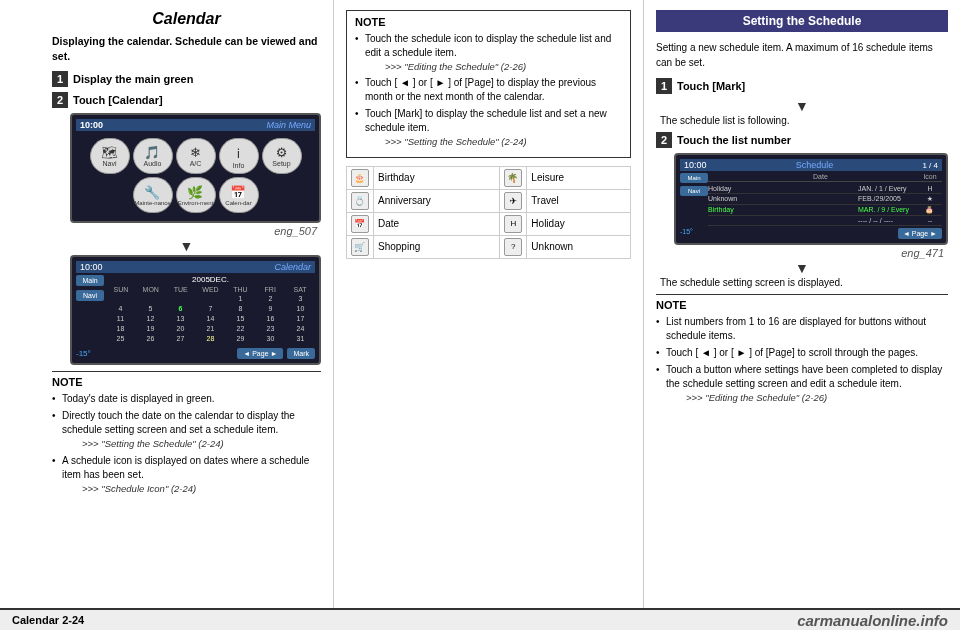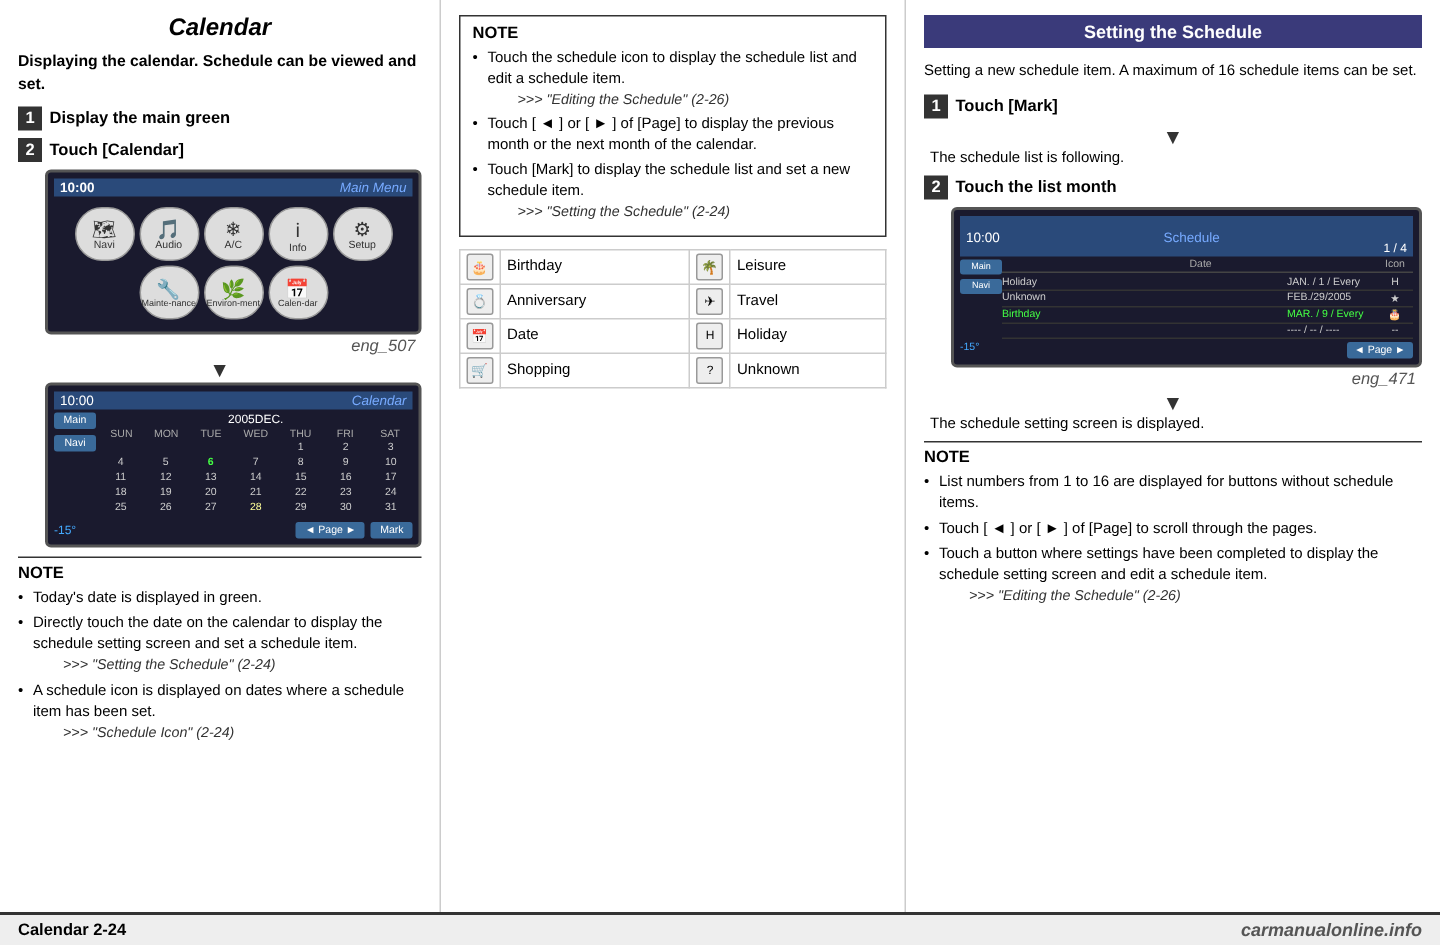--- a/index.html
+++ b/index.html
@@ -17,20 +17,21 @@
       display: flex;
       flex: 1;
       overflow: hidden;
     }
     
     .col-left {
       width: 294px;
       padding: 10px 12px 8px 12px;
       border-right: 1px solid #ccc;
       flex-shrink: 0;
+      margin-left: 40px;
     }
     
     .col-mid {
       width: 310px;
       padding: 10px 12px 8px 12px;
       border-right: 1px solid #ccc;
       flex-shrink: 0;
     }
     
     .col-right {
@@ -304,21 +305,21 @@
       background: #2a4a7a;
       color: #fff;
       font-size: 9px;
       padding: 1px 4px;
       display: flex;
       align-items: center;
       justify-content: space-between;
       margin-bottom: 2px;
     }
     .sched-title { color: #7af; }
-    .sched-count { color: #fff; font-size: 8px; margin-top: 16px; }
+    .sched-count { color: #fff; font-size: 8px; }
     .sched-cols {
       display: flex;
       font-size: 8px;
     }
     .sched-col-nav {
       width: 28px;
       display: flex;
       flex-direction: column;
       gap: 3px;
     }
@@ -374,21 +375,21 @@
       background: #eee;
       border-top: 2px solid #333;
       display: flex;
       align-items: center;
       padding: 0 12px;
       font-weight: bold;
       font-size: 11px;
       justify-content: space-between;
     }
     .footer-right {
-      font-size: 12px;
+      font-size: 15px;
       color: #555;
       font-style: italic;
     }
   </style>
 </head>
 <body>
 
 <div class="main-content">
 
   <div class="col-left">
@@ -586,21 +587,21 @@
 
     <div class="step-header">
       <span class="step-num">1</span>
       <span class="step-label">Touch [Mark]</span>
     </div>
     <div class="arrow-down">▼</div>
     <p style="font-size:10px; margin-bottom:6px; margin-left:4px;">The schedule list is following.</p>
 
     <div class="step-header">
       <span class="step-num">2</span>
-      <span class="step-label">Touch the list month</span>
+      <span class="step-label">Touch the list number</span>
     </div>
 
     <div class="sched-screen">
       <div class="sched-bar">
         <span class="time">10:00</span>
         <span class="sched-title">Schedule</span>
         <span class="sched-count">1 / 4</span>
       </div>
       <div class="sched-cols">
         <div class="sched-col-nav">

